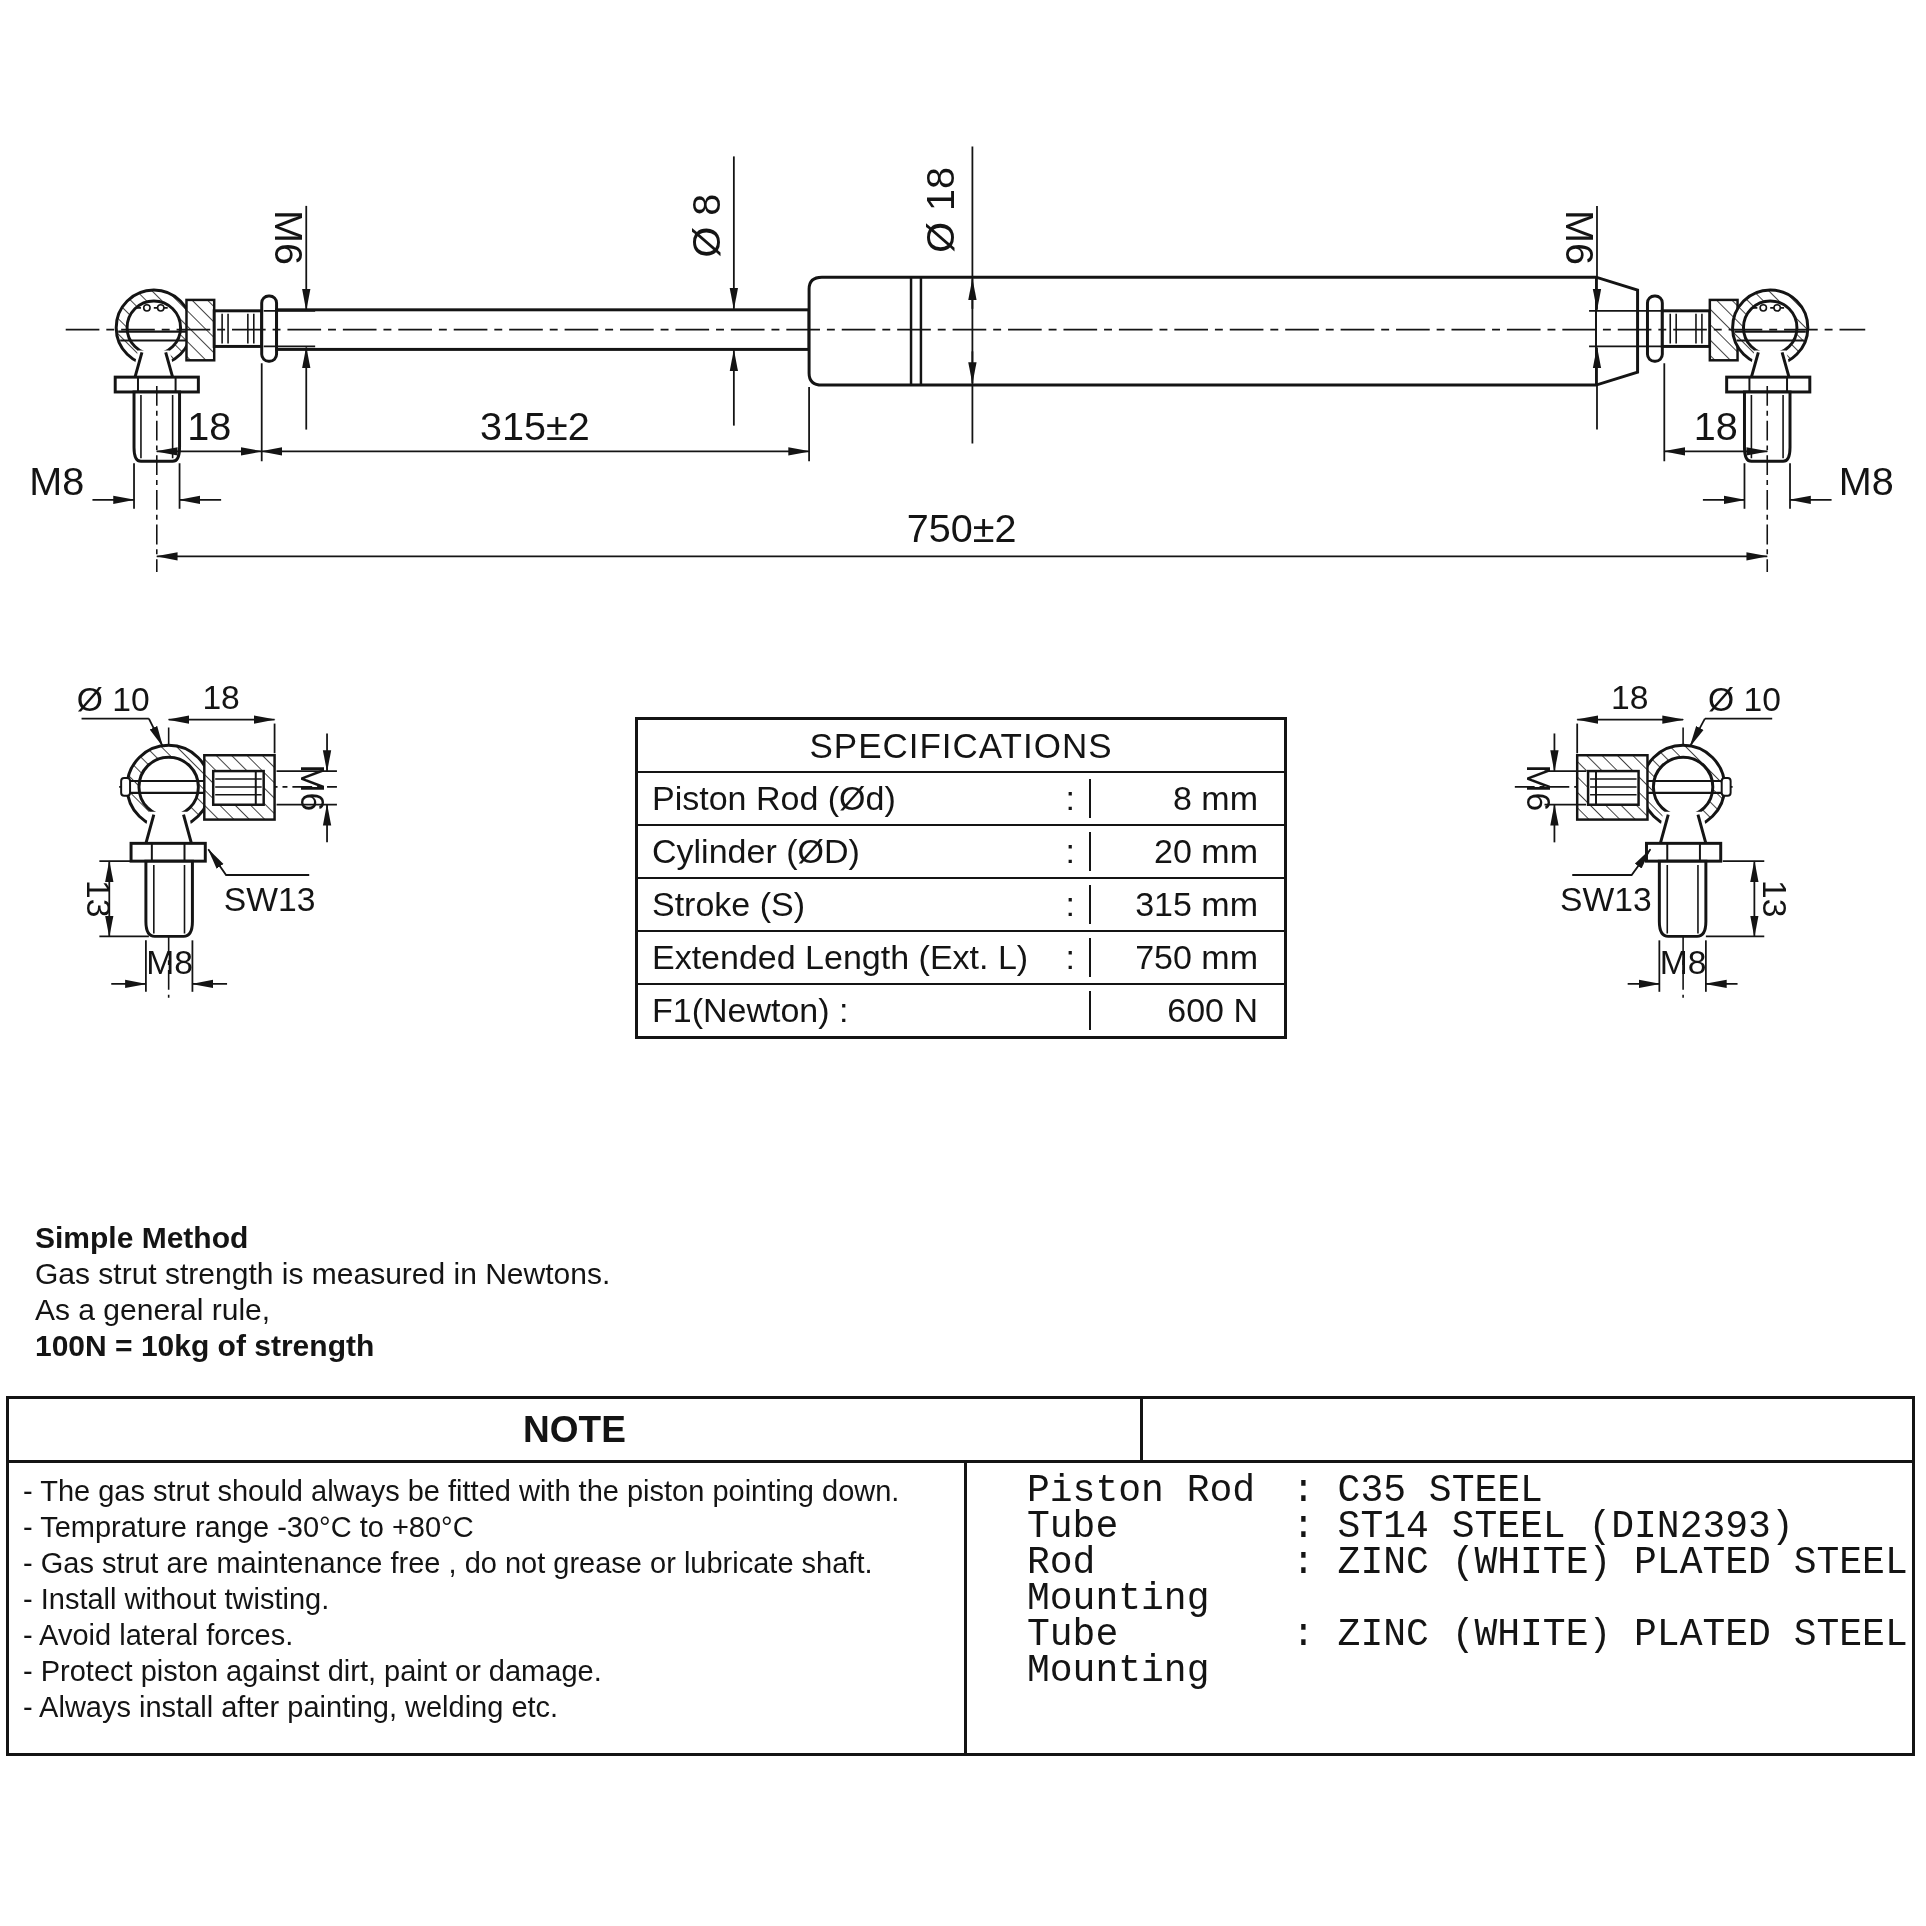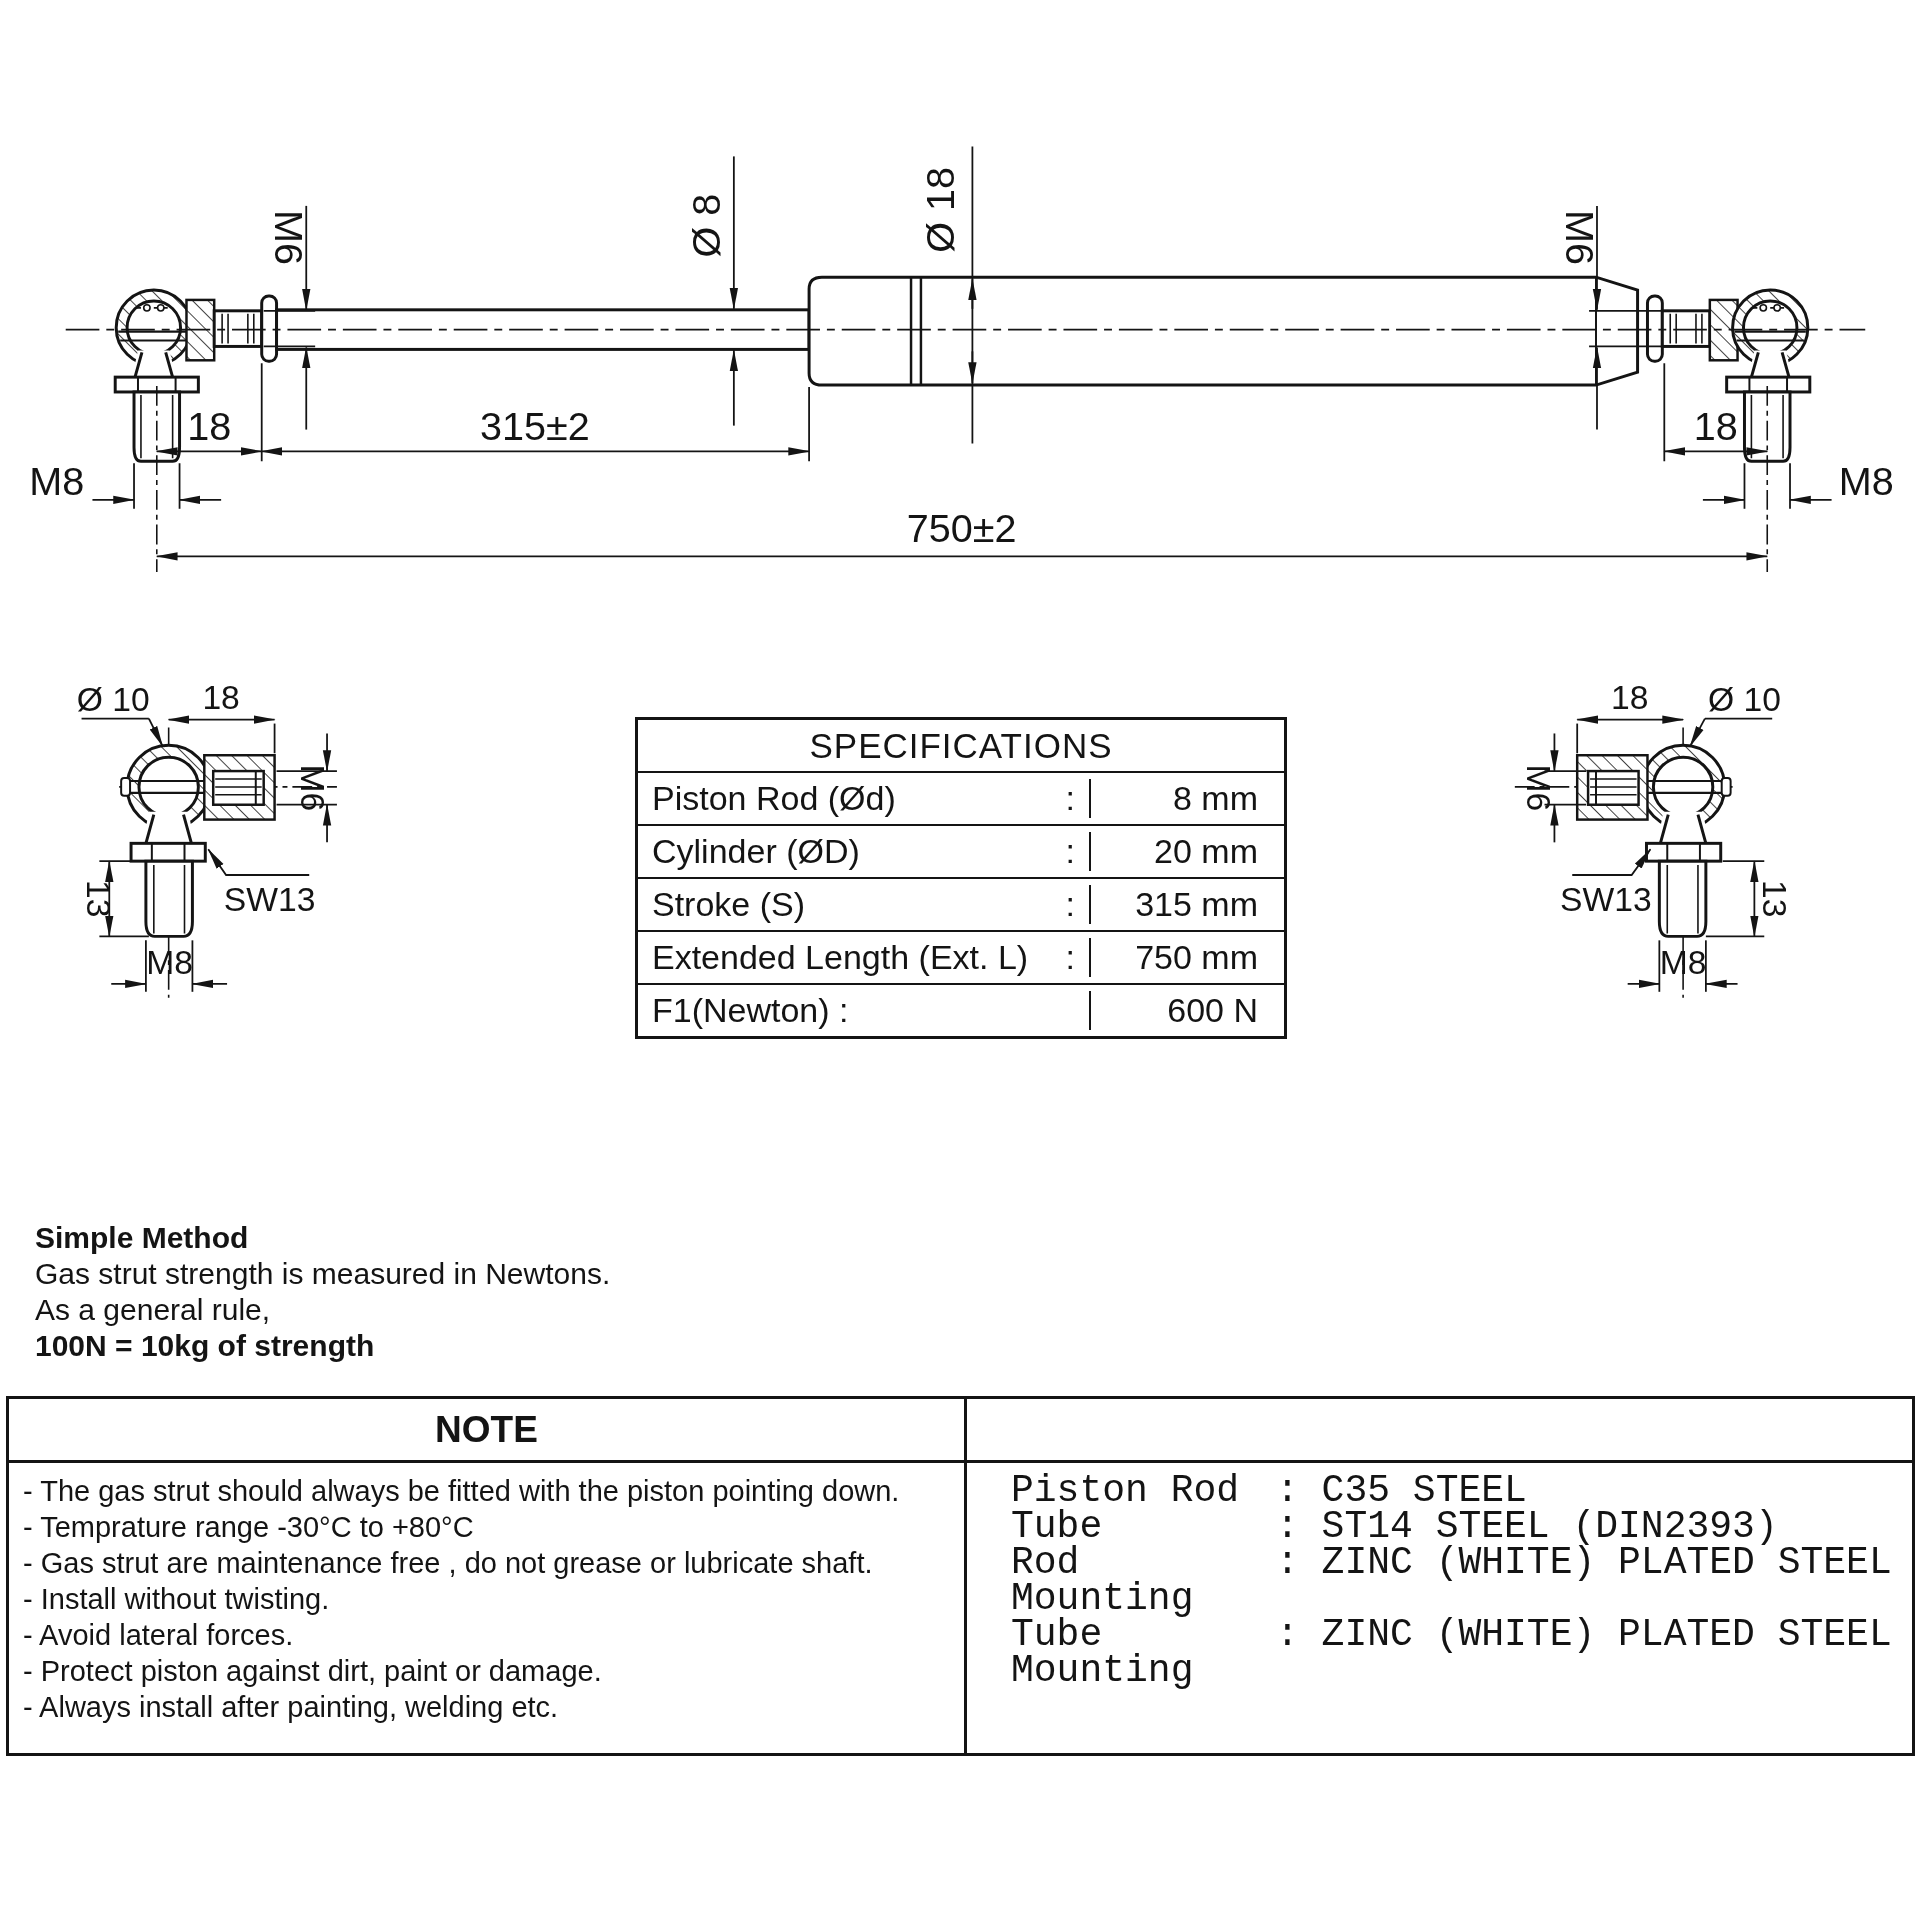--- a/index.html
+++ b/index.html
@@ -20,23 +20,23 @@
   .spec-colon{margin-left:auto;padding-right:14px;}
   .spec-value{flex:1;display:flex;align-items:center;justify-content:flex-end;padding-right:26px;font-size:34px;border-radius:12px;}
 
   
   .method{position:absolute;left:35px;top:1220px;font-size:30px;line-height:36px;}
   .method .b{font-weight:bold;}
 
   
   .bt{position:absolute;left:6px;top:1396px;width:1909px;border:3px solid #141414;background:#fff;box-sizing:border-box;}
   .bt-head{display:flex;height:61px;border-bottom:3px solid #141414;}
-  .bt-h1{width:958px;border-right:3px solid #141414;text-align:center;line-height:61px;font-weight:bold;font-size:37px;box-sizing:border-box;}
+  .bt-h1{width:1134px;border-right:3px solid #141414;text-align:center;line-height:61px;font-weight:bold;font-size:37px;box-sizing:border-box;}
   .bt-h2{flex:1;text-align:center;line-height:61px;font-weight:bold;font-size:37px;}
-  .bt-body{display:flex;height:290px;}
+  .bt-body{display:flex;height:290px;gap:16px;}
   .bt-left{width:958px;border-right:3px solid #141414;box-sizing:border-box;padding:10px 4px 0 14px;}
   .note-line{font-size:29px;line-height:36px;white-space:nowrap;}
   .bt-right{flex:1;padding:10px 0 0 44px;}
   .mat-row{display:flex;font-size:38px;line-height:36px;font-family:Liberation Mono, monospace;}
   .mat-label{width:265px;}
 </style>
 </head>
 <body>
 
 <svg width="1927" height="1168" viewBox="0 0 1946 1180">

